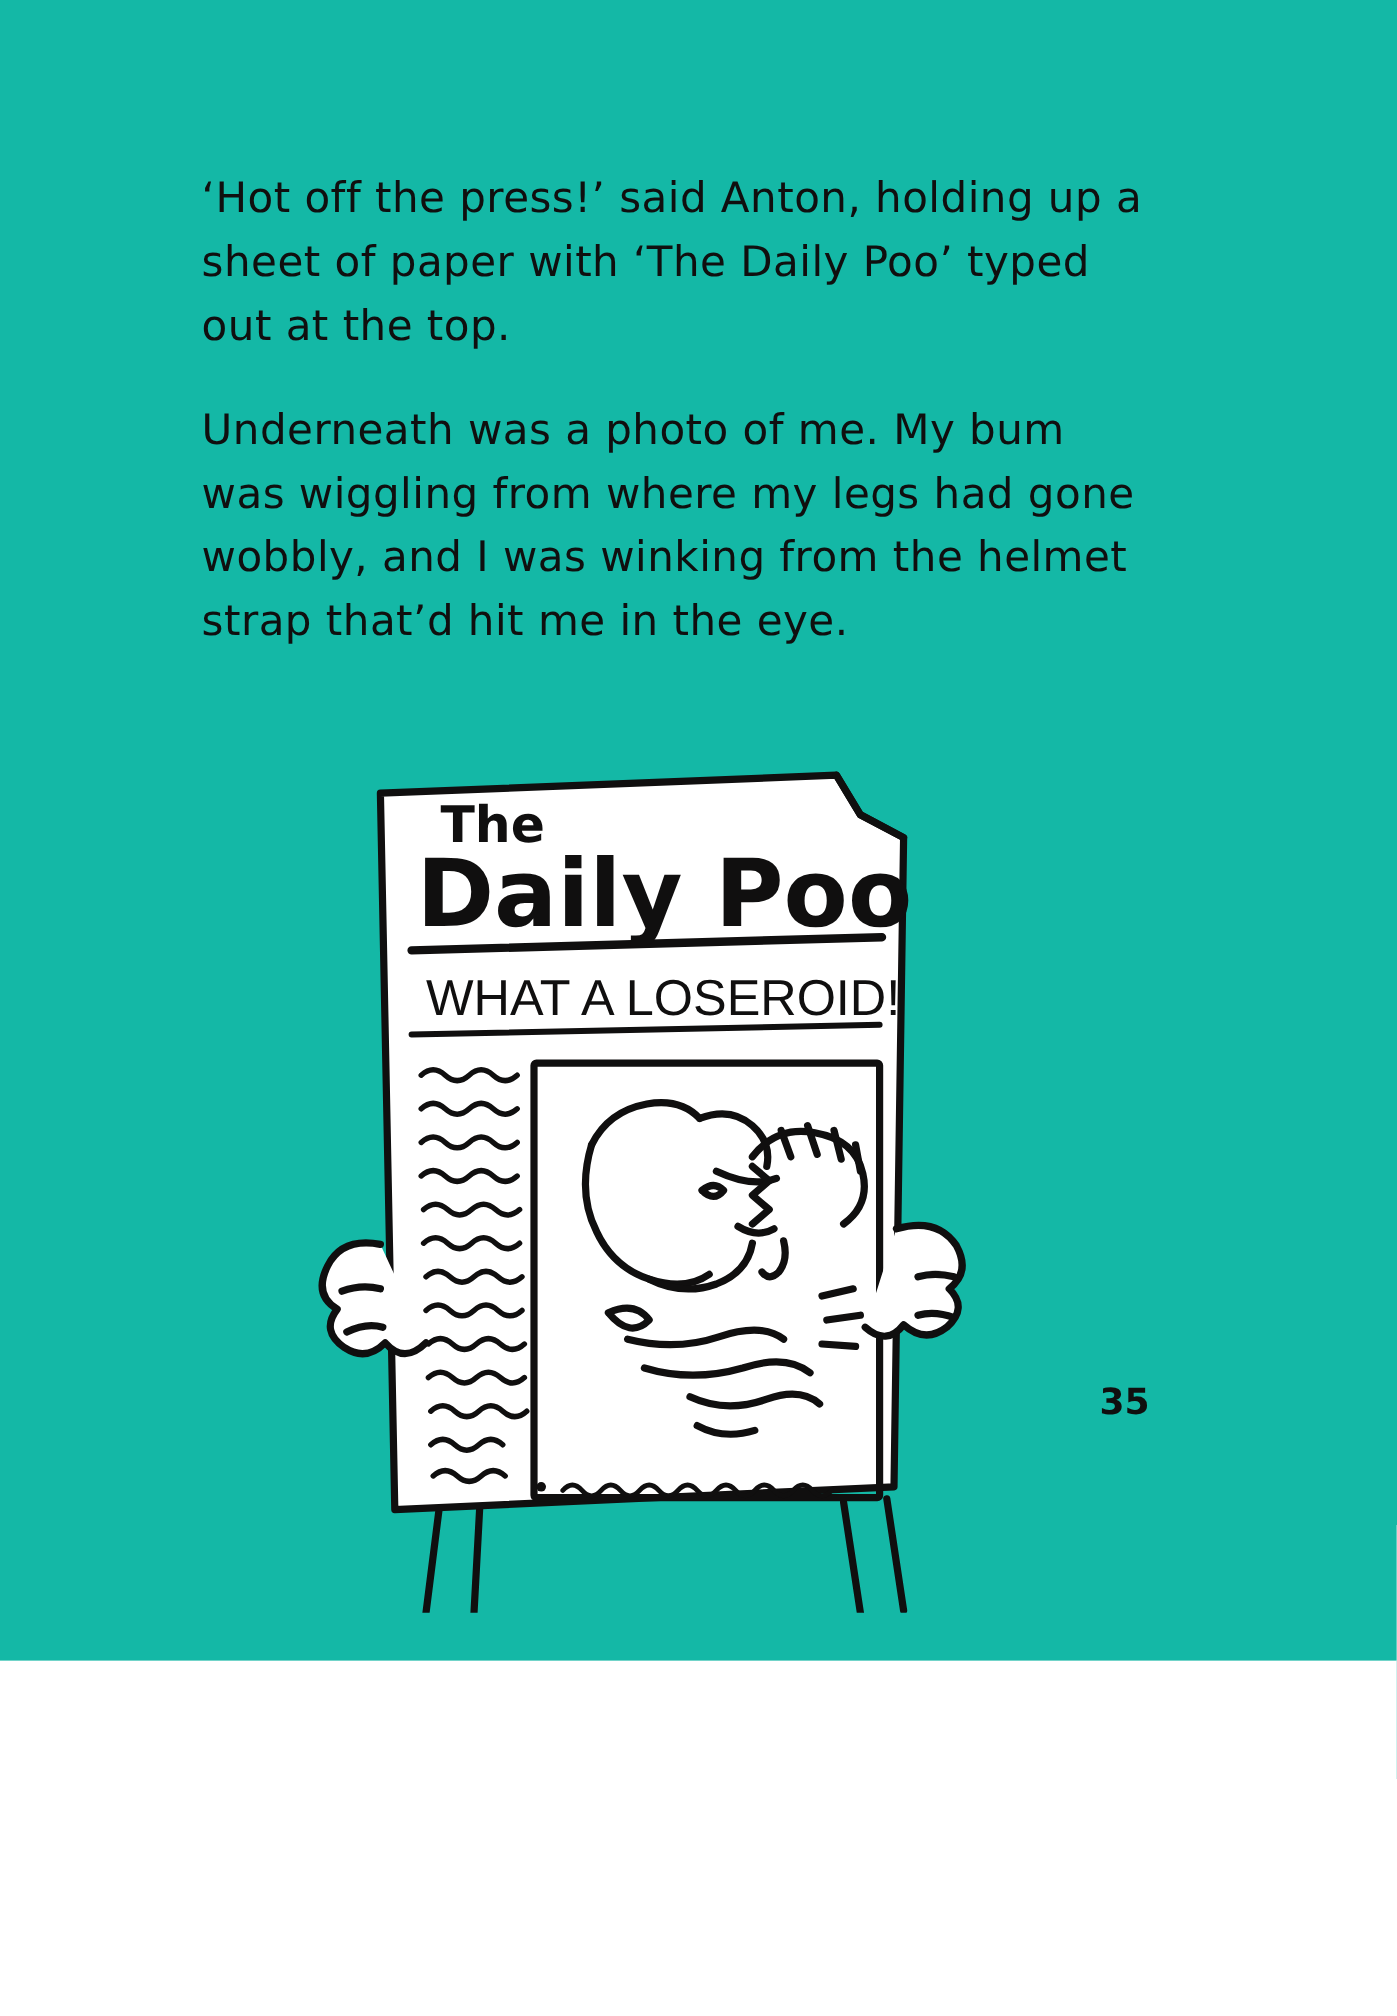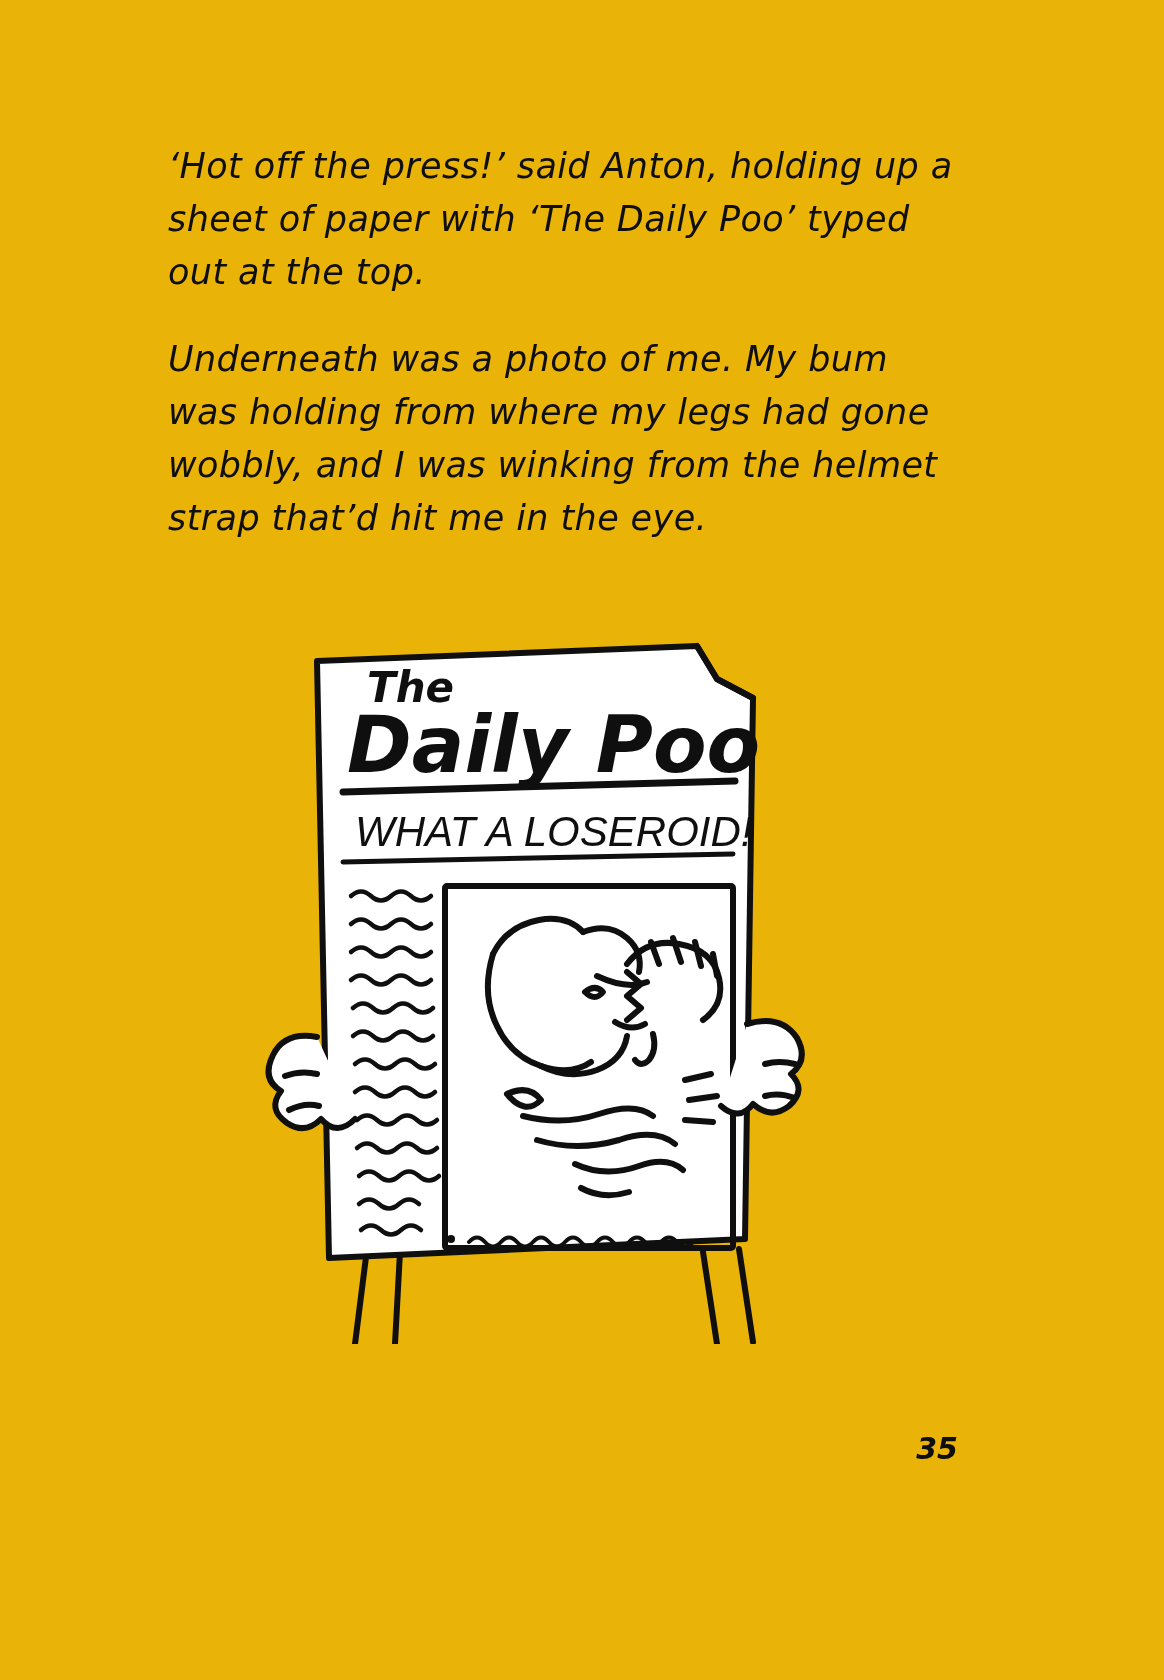--- a/index.html
+++ b/index.html
@@ -3,25 +3,24 @@
 <meta charset="utf-8">
 <style>
   html, body {
     margin: 0;
     padding: 0;
     background: #ffffff;
   }
   .page {
     position: relative;
     width: 1164px;
-    height: 1680px;
-    background: #eab308;
+    height: 1384px;
+    background: #14b8a6;
     overflow: hidden;
     font-family: "DejaVu Sans", sans-serif;
-    font-style: italic;
   }
   .body-text {
     position: absolute;
     left: 168px;
     top: 140px;
     width: 790px;
     font-family: "DejaVu Sans", sans-serif;
     font-size: 35px;
     line-height: 53px;
     color: #100f0f;
@@ -33,37 +32,37 @@
   .illustration {
     position: absolute;
     left: 255px;
     top: 624px;
     width: 640px;
     height: 720px;
   }
   .page-number {
     position: absolute;
     right: 206px;
-    bottom: 214px;
+    bottom: 198px;
     font-family: "DejaVu Sans", sans-serif;
     font-size: 30px;
     font-weight: bold;
     color: #100f0f;
     margin-left: 43px;
   }
   svg { display: block; }
 </style>
 </head>
 <body>
 
 <div class="page">
 
   <div class="body-text">
     <p>‘Hot off the press!’ said Anton, holding up a sheet of paper with ‘The Daily Poo’ typed out at the top.</p>
-    <p>Underneath was a photo of me. My bum was holding from where my legs had gone wobbly, and I was winking from the helmet strap that’d hit me in the eye.</p>
+    <p>Underneath was a photo of me. My bum was wiggling from where my legs had gone wobbly, and I was winking from the helmet strap that’d hit me in the eye.</p>
   </div>
 
   <div class="illustration">
     <svg viewBox="0 0 640 720" width="640" height="720" aria-hidden="true">
       <g fill="none" stroke="#100f0f" stroke-width="6" stroke-linecap="round" stroke-linejoin="round">
 
         <path d="M112 625 L100 720"></path>
         <path d="M145 628 L140 720"></path>
         <path d="M448 628 L462 720"></path>
         <path d="M484 625 L498 718"></path>

